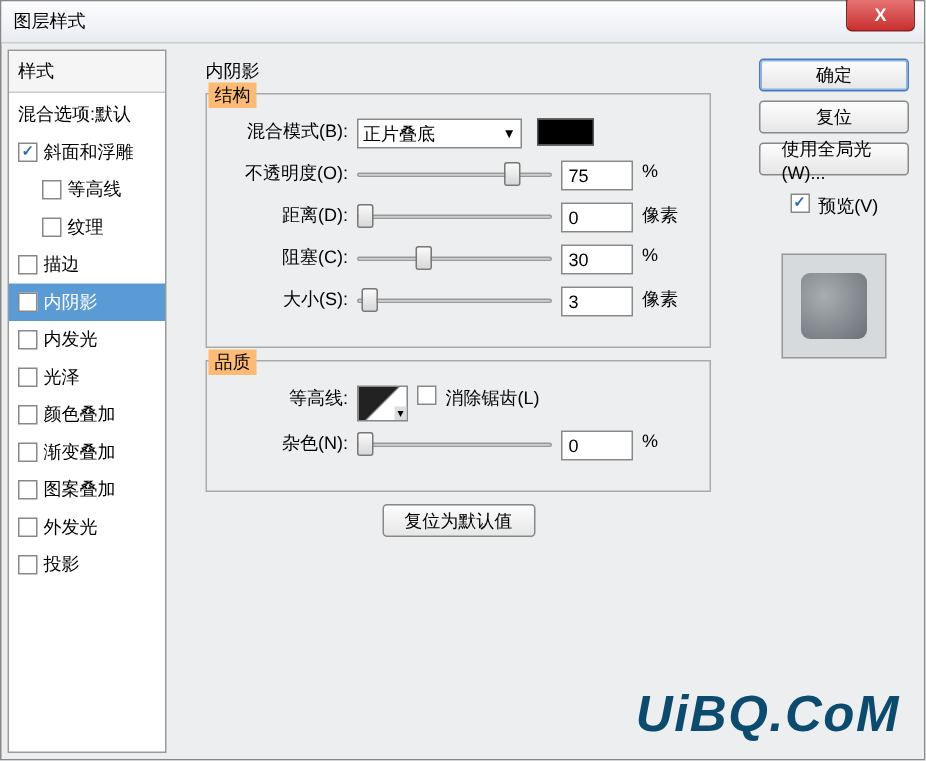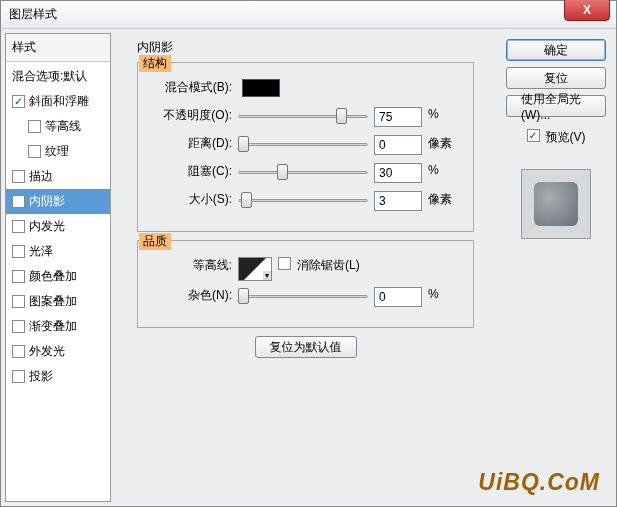--- a/index.html
+++ b/index.html
@@ -35,21 +35,21 @@
 .angle-dial::after{content:"";position:absolute;width:13px;height:1px;background:#333;top:50%;left:50%;transform-origin:left center;transform:rotate(-120deg)}
 .contour-swatch{width:34px;height:24px;border:1px solid #888;background:linear-gradient(135deg,#222 0%,#222 48%,#fff 52%,#fff 100%);cursor:pointer;display:flex;align-items:flex-end;justify-content:flex-end}
 .contour-swatch .arrow{font-size:8px;background:#ddd;padding:0 2px}
 .btn{height:22px;padding:0 14px;background:linear-gradient(#fdfdfd,#e6e6e6);border:1px solid #888;border-radius:3px;cursor:pointer;display:inline-flex;align-items:center}
 .btn-row{display:flex;gap:8px;justify-content:center;margin-top:4px}
 .right-panel{width:112px;padding:6px 4px;display:flex;flex-direction:column;gap:6px;align-items:center}
 .right-panel .btn{width:100px;justify-content:center}
 .btn.default{border-color:#4a7abc;box-shadow:0 0 0 1px #8ab4e8 inset}
 .preview-box{width:70px;height:70px;border:1px solid #999;background:#d6dadd;margin-top:6px;display:flex;align-items:center;justify-content:center}
 .preview-inner{width:44px;height:44px;background:radial-gradient(circle at 35% 35%,#a8adb2,#6a7075);border-radius:6px}
-.watermark{position:absolute;right:16px;bottom:10px;color:#a16207;font-size:23px;font-weight:600;font-style:italic;letter-spacing:1px}
+.watermark{position:absolute;right:16px;bottom:10px;color:#0c4a6e;font-size:34px;font-weight:600;font-style:italic;letter-spacing:1px}
 .section-title{padding:2px 0 6px;font-weight:normal}
 </style>
 </head>
 <body>
 
 <div class="window">
   <div class="titlebar">
     <span>图层样式</span>
     <div class="close-btn">
       <span>X</span>
@@ -92,25 +92,25 @@
             <div class="left-item">
               <span class="chk"></span>
               <span>光泽</span>
             </div>
             <div class="left-item">
               <span class="chk"></span>
               <span>颜色叠加</span>
             </div>
             <div class="left-item">
               <span class="chk"></span>
+              <span>渐变叠加</span>
+            </div>
+            <div class="left-item">
+              <span class="chk"></span>
               <span>图案叠加</span>
-            </div>
-            <div class="left-item">
-              <span class="chk"></span>
-              <span>渐变叠加</span>
             </div>
             <div class="left-item">
               <span class="chk"></span>
               <span>外发光</span>
             </div>
             <div class="left-item">
               <span class="chk"></span>
               <span>投影</span>
             </div>
           </div>
@@ -118,20 +118,24 @@
     </div>
 
     <div class="middle-panel">
       <div class="section-title">内阴影</div>
 
       <div class="fieldset">
         <span class="legend">结构</span>
 
         <div class="row">
           <span class="lbl">混合模式(B):</span>
+          <div class="combo">
+            <span>正片叠底</span>
+            <span class="arrow">▼</span>
+          </div>
           <div class="color-swatch"></div>
         </div>
 
         <div class="row">
           <span class="lbl">不透明度(O):</span>
           <div class="slider">
               <div class="slider-track"></div>
               <div class="slider-thumb" style="left:75%"></div>
             </div>
           <input class="num-input" value="75" style="">

